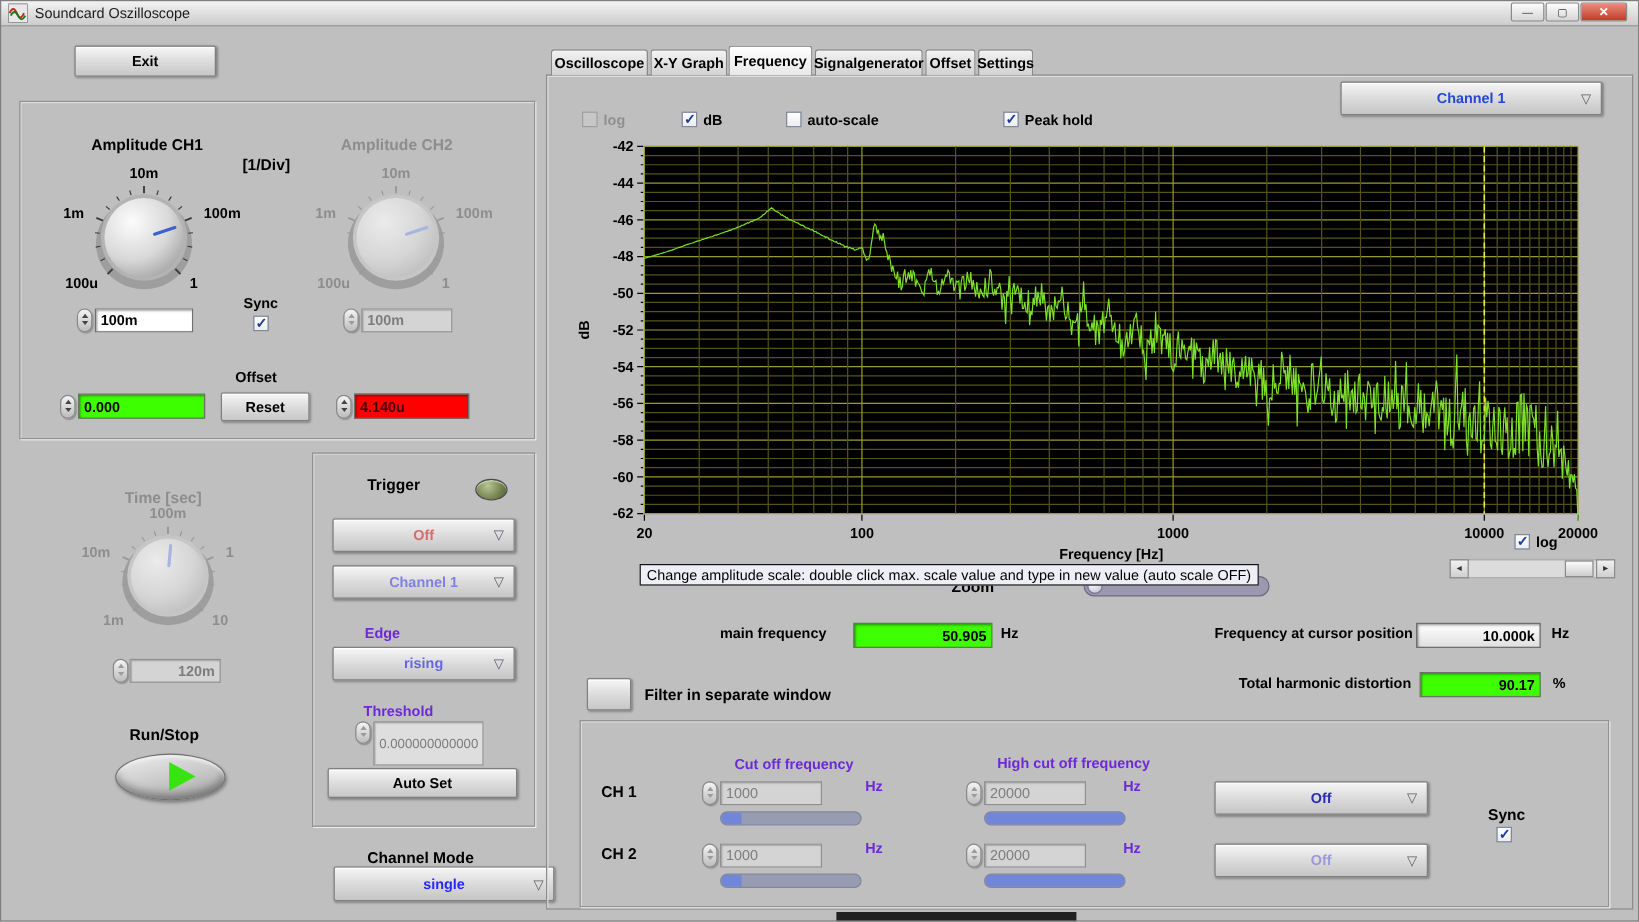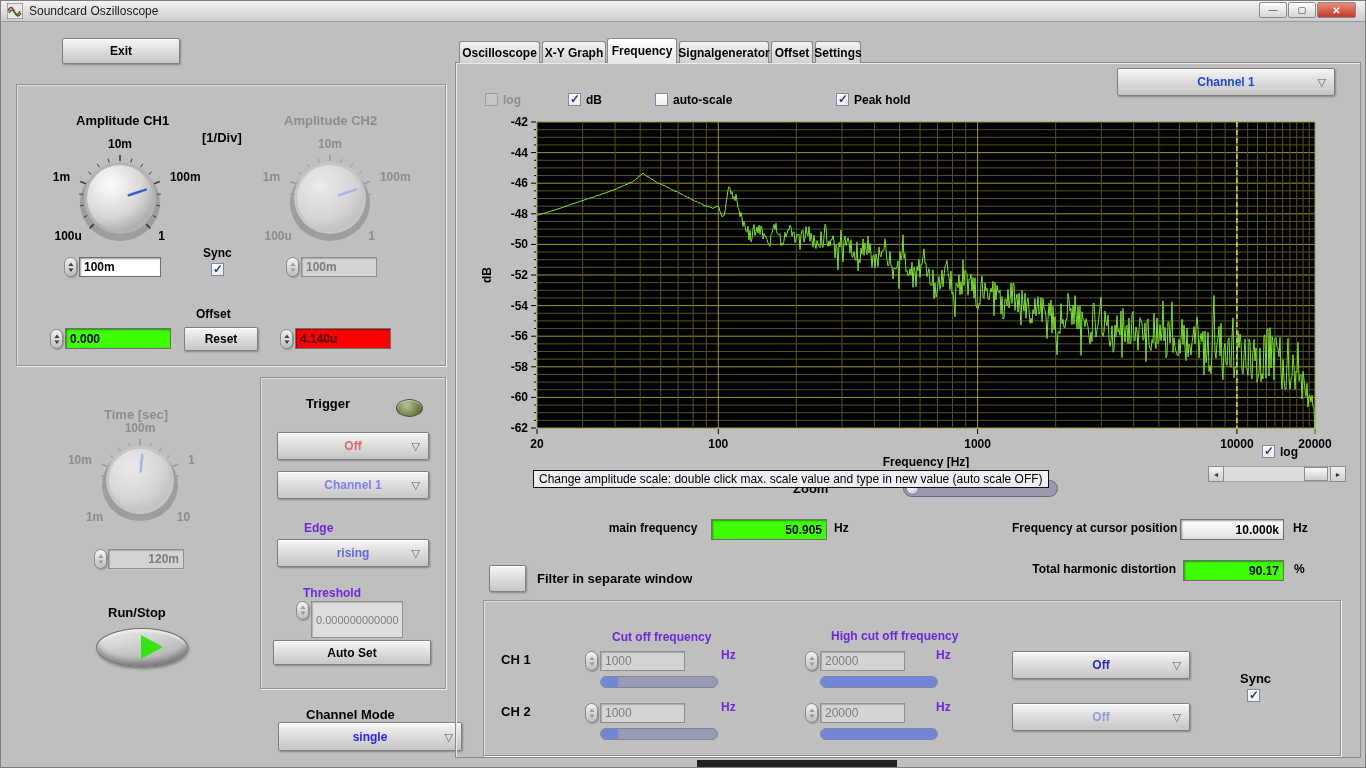--- a/index.html
+++ b/index.html
@@ -439,21 +439,21 @@
   <div class="sbtrack" style="left:1208px;top:466px;width:138px;height:16px"></div>
   <div class="sbbtn" style="left:1208px;top:466px">◄</div>
   <div class="sbbtn" style="left:1330px;top:466px">►</div>
   <div class="sbthumb" style="left:1304px;top:467px;width:24px;height:14px"></div>
 
   <div class="L b13" style="left:793px;top:481px;z-index:9">Zoom</div>
   <div class="ztrack" style="left:903px;top:480px;width:155px;height:17px"></div>
   <div class="zthumb" style="left:906px;top:482px"></div>
   <div class="tooltip" style="left:533px;top:470px">Change amplitude scale: double click max. scale value and type in new value (auto scale OFF)</div>
 
-  <div class="L" style="left:600px;top:521px;width:106px;text-align:center">main frequency</div>
+  <div class="L" style="left:600px;top:521px;width:106px;text-align:left">main frequency</div>
   <div class="fld green right" style="left:711px;top:519px;width:116px;height:21px">
       <span>50.905</span>
     </div>
   <div class="L" style="left:834px;top:521px">Hz</div>
 
   <div class="L" style="left:1012px;top:521px;width:160px;text-align:right">Frequency at cursor position</div>
   <div class="fld white3d right" style="left:1180px;top:519px;width:104px;height:21px">
       <span>10.000k</span>
     </div>
   <div class="L" style="left:1293px;top:521px">Hz</div>

